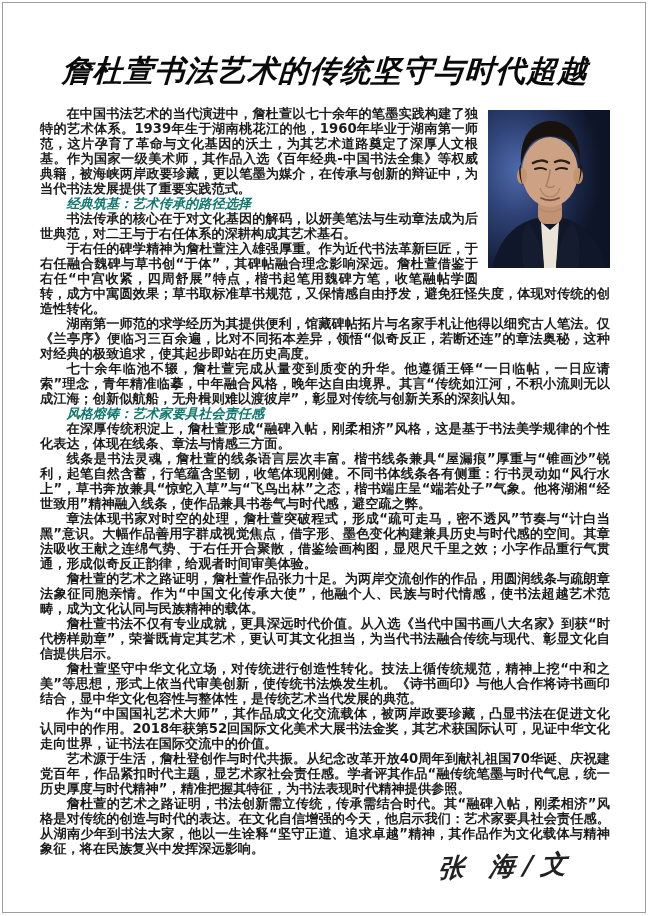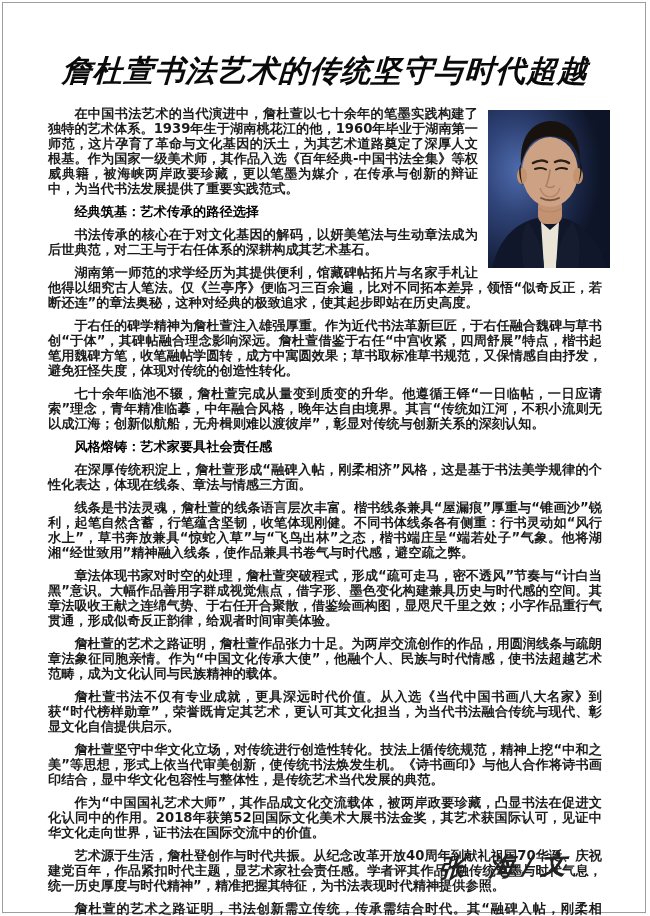--- a/index.html
+++ b/index.html
@@ -17,23 +17,23 @@
   .article-title{
     margin:4px 0 16px 0;text-align:center;color:#0a0a0a;
     font-family:"DejaVu Serif","Liberation Serif",serif;
     font-size:30px;line-height:38px;font-weight:900;letter-spacing:1px;
     font-style:italic;transform:skewX(-3deg);
   }
   .article-body{
     color:#1c1c1c;font-size:13.2px;line-height:15px;text-align:justify;
     font-weight:bold;
   }
-  .article-body p{margin:8px;text-indent:2em;}
+  .article-body p{margin:0;text-indent:2em;}
   .para{font-weight:bold;}
-  .heading{font-weight:900;color:#000000;}
+  .heading{font-weight:900;color:#0f766e;font-style:italic;}
   .photo{
     float:right;width:122px;height:158px;margin:4px 0 8px 10px;
     background:#16213f;
   }
   .photo svg{display:block;}
   .byline{
     position:absolute;left:438px;top:848px;width:180px;
     font-family:"DejaVu Serif","Liberation Serif",serif;
     font-size:26px;font-weight:bold;font-style:italic;color:#222;
     letter-spacing:8px;transform:rotate(-2deg) skewX(-6deg);white-space:nowrap;
@@ -92,22 +92,22 @@
           <path d="M52,78 C54,84 58,87 62,87 C66,87 70,84 72,78" stroke="#b08360" stroke-width="1.2" fill="none"></path>
           <path d="M53,88 C58,91 66,91 71,88" stroke="#7d5340" stroke-width="2" fill="none" stroke-linecap="round"></path>
 
           <path d="M50,98 C56,103 68,103 74,98" stroke="#b58a66" stroke-width="1.2" fill="none"></path>
         </svg>
       </div>
 
       <p class="para">在中国书法艺术的当代演进中，詹杜萱以七十余年的笔墨实践构建了独特的艺术体系。1939年生于湖南桃花江的他，1960年毕业于湖南第一师范，这片孕育了革命与文化基因的沃土，为其艺术道路奠定了深厚人文根基。作为国家一级美术师，其作品入选《百年经典-中国书法全集》等权威典籍，被海峡两岸政要珍藏，更以笔墨为媒介，在传承与创新的辩证中，为当代书法发展提供了重要实践范式。</p>
       <p class="heading">经典筑基：艺术传承的路径选择</p>
       <p class="para">书法传承的核心在于对文化基因的解码，以妍美笔法与生动章法成为后世典范，对二王与于右任体系的深耕构成其艺术基石。</p>
+      <p class="para">于右任的碑学精神为詹杜萱注入雄强厚重。作为近代书法革新巨匠，于右任融合魏碑与草书创“于体”，其碑帖融合理念影响深远。詹杜萱借鉴于右任“中宫收紧，四周舒展”特点，楷书起笔用魏碑方笔，收笔融帖学圆转，成方中寓圆效果；草书取标准草书规范，又保情感自由抒发，避免狂怪失度，体现对传统的创造性转化。</p>
       <p class="para">湖南第一师范的求学经历为其提供便利，馆藏碑帖拓片与名家手札让他得以细究古人笔法。仅《兰亭序》便临习三百余遍，比对不同拓本差异，领悟“似奇反正，若断还连”的章法奥秘，这种对经典的极致追求，使其起步即站在历史高度。</p>
-      <p class="para">于右任的碑学精神为詹杜萱注入雄强厚重。作为近代书法革新巨匠，于右任融合魏碑与草书创“于体”，其碑帖融合理念影响深远。詹杜萱借鉴于右任“中宫收紧，四周舒展”特点，楷书起笔用魏碑方笔，收笔融帖学圆转，成方中寓圆效果；草书取标准草书规范，又保情感自由抒发，避免狂怪失度，体现对传统的创造性转化。</p>
       <p class="para">七十余年临池不辍，詹杜萱完成从量变到质变的升华。他遵循王铎“一日临帖，一日应请索”理念，青年精准临摹，中年融合风格，晚年达自由境界。其言“传统如江河，不积小流则无以成江海；创新似航船，无舟楫则难以渡彼岸”，彰显对传统与创新关系的深刻认知。</p>
       <p class="heading">风格熔铸：艺术家要具社会责任感</p>
       <p class="para">在深厚传统积淀上，詹杜萱形成“融碑入帖，刚柔相济”风格，这是基于书法美学规律的个性化表达，体现在线条、章法与情感三方面。</p>
       <p class="para">线条是书法灵魂，詹杜萱的线条语言层次丰富。楷书线条兼具“屋漏痕”厚重与“锥画沙”锐利，起笔自然含蓄，行笔蕴含坚韧，收笔体现刚健。不同书体线条各有侧重：行书灵动如“风行水上”，草书奔放兼具“惊蛇入草”与“飞鸟出林”之态，楷书端庄呈“端若处子”气象。他将湖湘“经世致用”精神融入线条，使作品兼具书卷气与时代感，避空疏之弊。</p>
       <p class="para">章法体现书家对时空的处理，詹杜萱突破程式，形成“疏可走马，密不透风”节奏与“计白当黑”意识。大幅作品善用字群成视觉焦点，借字形、墨色变化构建兼具历史与时代感的空间。其章法吸收王献之连绵气势、于右任开合聚散，借鉴绘画构图，显咫尺千里之效；小字作品重行气贯通，形成似奇反正韵律，给观者时间审美体验。</p>
       <p class="para">詹杜萱的艺术之路证明，詹杜萱作品张力十足。为两岸交流创作的作品，用圆润线条与疏朗章法象征同胞亲情。作为“中国文化传承大使”，他融个人、民族与时代情感，使书法超越艺术范畴，成为文化认同与民族精神的载体。</p>
       <p class="para">詹杜萱书法不仅有专业成就，更具深远时代价值。从入选《当代中国书画八大名家》到获“时代榜样勋章”，荣誉既肯定其艺术，更认可其文化担当，为当代书法融合传统与现代、彰显文化自信提供启示。</p>
       <p class="para">詹杜萱坚守中华文化立场，对传统进行创造性转化。技法上循传统规范，精神上挖“中和之美”等思想，形式上依当代审美创新，使传统书法焕发生机。《诗书画印》与他人合作将诗书画印结合，显中华文化包容性与整体性，是传统艺术当代发展的典范。</p>
       <p class="para">作为“中国国礼艺术大师”，其作品成文化交流载体，被两岸政要珍藏，凸显书法在促进文化认同中的作用。2018年获第52回国际文化美术大展书法金奖，其艺术获国际认可，见证中华文化走向世界，证书法在国际交流中的价值。</p>
       <p class="para">艺术源于生活，詹杜登创作与时代共振。从纪念改革开放40周年到献礼祖国70华诞、庆祝建党百年，作品紧扣时代主题，显艺术家社会责任感。学者评其作品“融传统笔墨与时代气息，统一历史厚度与时代精神”，精准把握其特征，为书法表现时代精神提供参照。</p>

